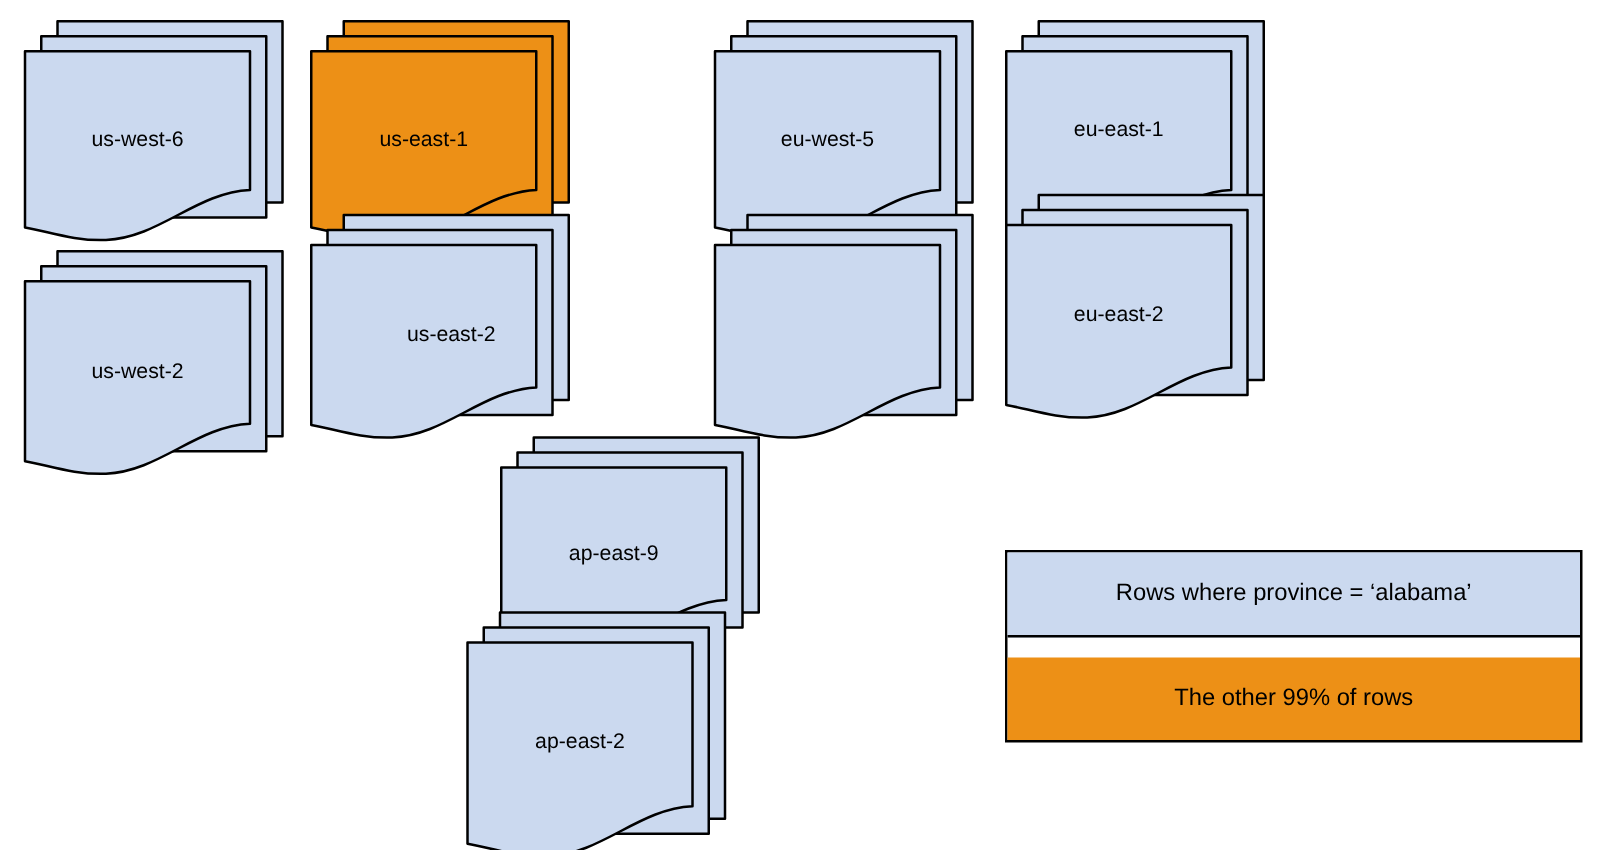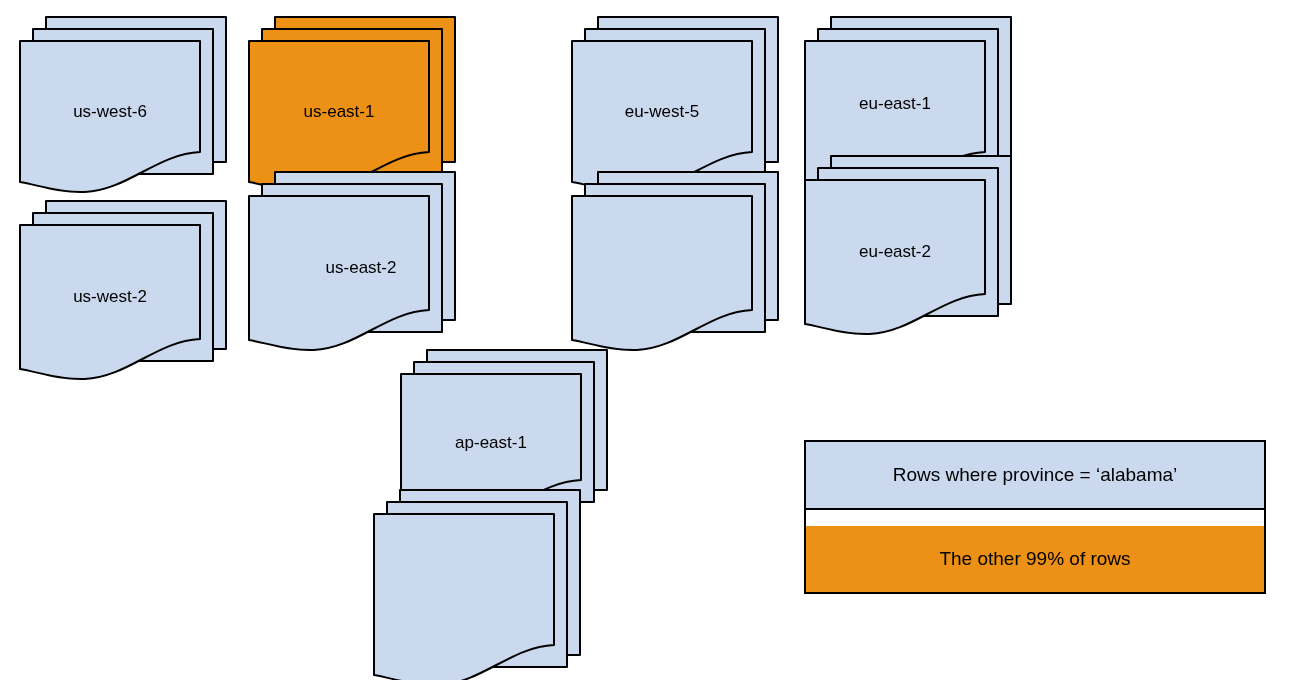--- a/index.html
+++ b/index.html
@@ -174,34 +174,35 @@
           <g transform="translate(26, 0)">
             <path d="M0,0 L180,0 L180,140 L0,140 Z" fill="#CBD9EF" stroke="#000000" stroke-width="2" stroke-linejoin="round"></path>
           </g>
           <g transform="translate(13, 12)">
             <path d="M0,0 L180,0 L180,140 L0,140 Z" fill="#CBD9EF" stroke="#000000" stroke-width="2" stroke-linejoin="round"></path>
           </g>
           <g transform="translate(0, 24)">
             <path d="M0,0 L180,0 L180,106 C136.8,108 108,144 64.8,146 C39.6,147 18,139 0,136 Z" fill="#CBD9EF" stroke="#000000" stroke-width="2" stroke-linejoin="round"></path>
           </g>
         </svg>
-        <div class="stack-label" style="left: 0px; top: 82.8px; width: 180px;">ap-east-1</div>
+        <div class="stack-label" style="left: 0px; top: 82.8px; width: 180px;">ap-east-9</div>
       </div>
       <div class="stack" style="left: 374px; top: 490px; width: 206px; height: 189px;">
         <svg width="220" height="203" viewBox="0 0 220 203">
           <g transform="translate(26, 0)">
             <path d="M0,0 L180,0 L180,165 L0,165 Z" fill="#CBD9EF" stroke="#000000" stroke-width="2" stroke-linejoin="round"></path>
           </g>
           <g transform="translate(13, 12)">
             <path d="M0,0 L180,0 L180,165 L0,165 Z" fill="#CBD9EF" stroke="#000000" stroke-width="2" stroke-linejoin="round"></path>
           </g>
           <g transform="translate(0, 24)">
             <path d="M0,0 L180,0 L180,131 C136.8,133 108,169 64.8,171 C39.6,172 18,164 0,161 Z" fill="#CBD9EF" stroke="#000000" stroke-width="2" stroke-linejoin="round"></path>
           </g>
         </svg>
+        <div class="stack-label" style="left: 0px; top: 93.3px; width: 180px;">ap-east-2</div>
       </div>
     </div>
 
   <div class="legend" id="legend" style="left: 804px; top: 440px; width: 462px; height: 154px; gap: 16px;">
     <div class="legend-row top" style="background: rgb(203, 217, 239);">
       <span>Rows where province = ‘alabama’</span>
     </div>
     <div class="legend-row" style="background: rgb(237, 144, 22);">
       <span>The other 99% of rows</span>
     </div>

